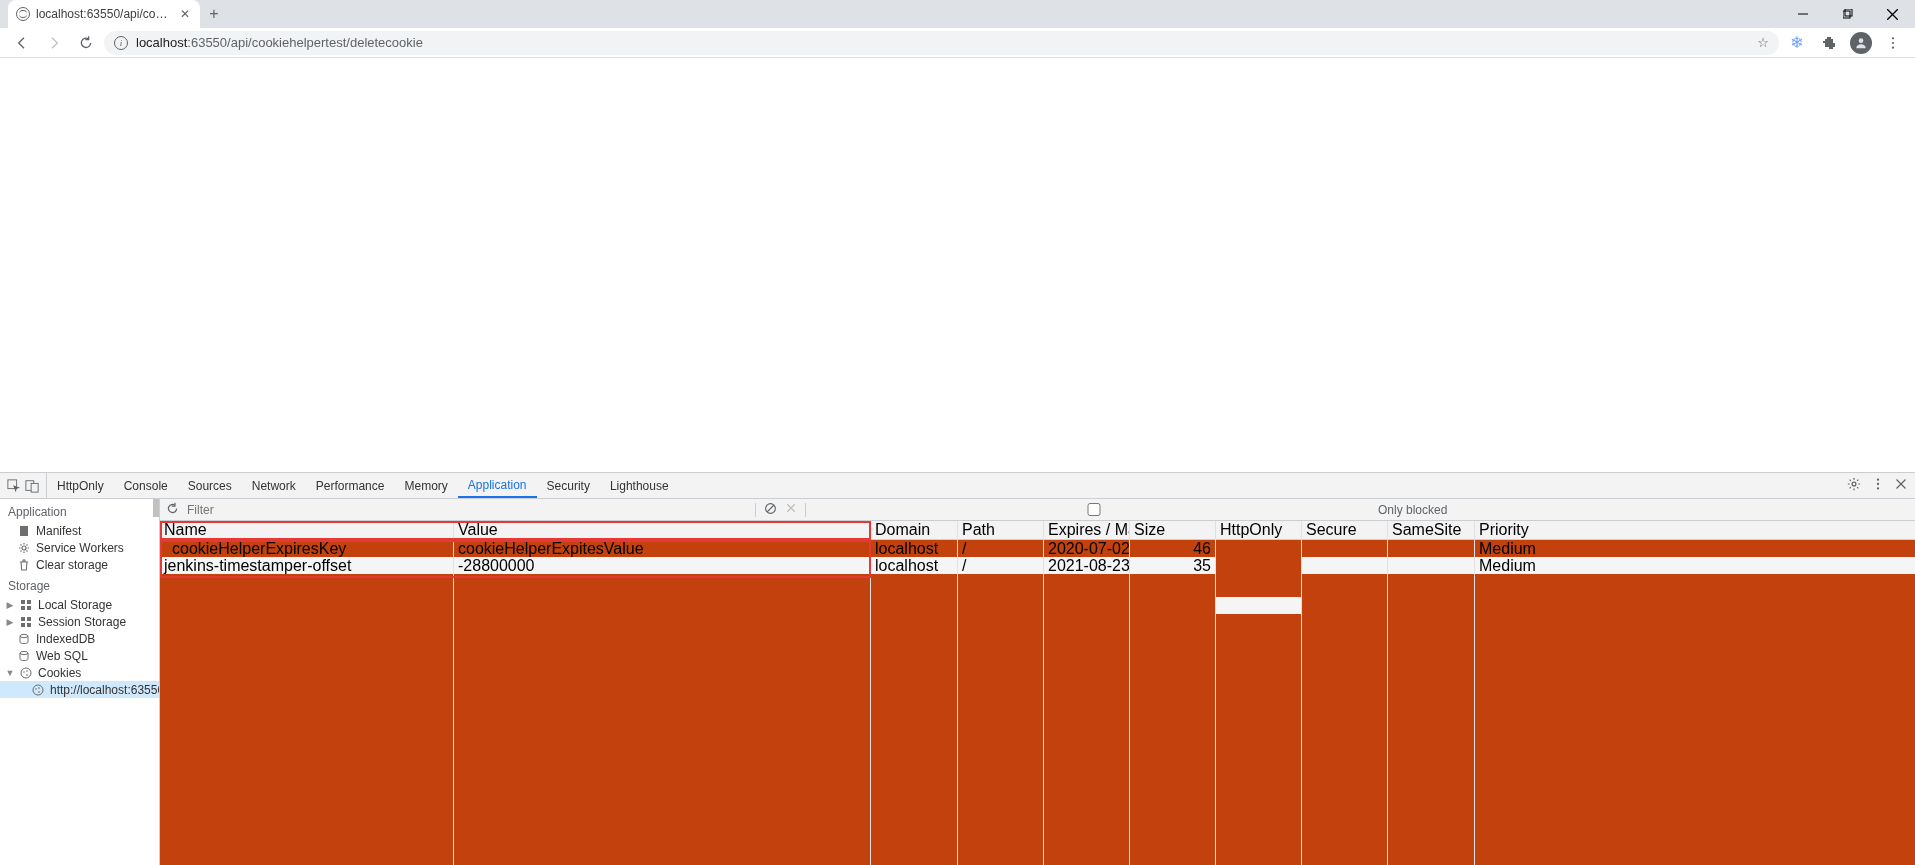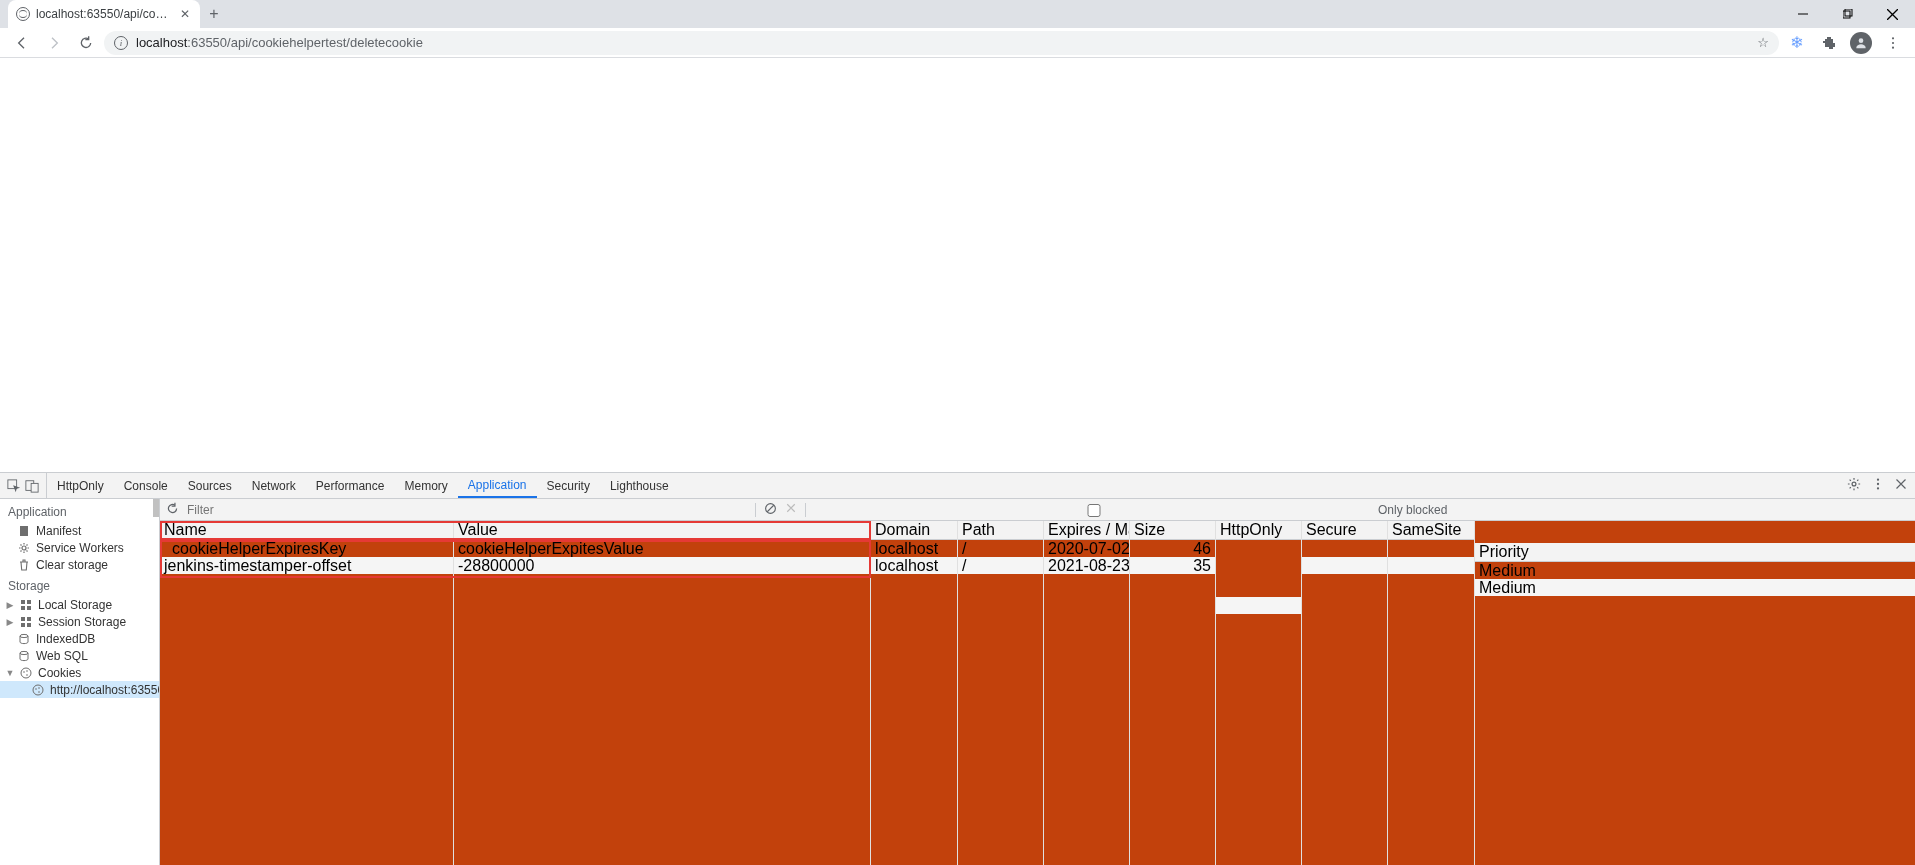--- a/index.html
+++ b/index.html
@@ -51,21 +51,21 @@
 .col-value { width: 417px; }
 .col-domain { width: 87px; }
 .col-path { width: 86px; }
 .col-expires { width: 86px; }
 .col-size { width: 86px; }
 .col-httponly { width: 86px; gap: 20px; }
 .col-secure { width: 86px; }
 .col-samesite { width: 87px; }
 .col-priority { flex: 1; }
 .tcol { border-right: 1px solid #e0e0e0; display: flex; flex-direction: column; }
-.tcol:last-child { border-right: none; margin-top: 22px; }
+.tcol:last-child { border-right: none; }
 .thead { height: 19px; background: #f3f3f3; border-bottom: 1px solid #cacdd1; padding: 0 4px; display: flex; align-items: center; white-space: nowrap; overflow: hidden; text-overflow: ellipsis; }
 .tcell { height: 17px; padding: 0 4px; display: flex; align-items: center; white-space: nowrap; overflow: hidden; text-overflow: ellipsis; }
 .tcell.alt { background: #f5f5f5; }
 .num { justify-content: flex-end; }
 .red-box { position: absolute; border: 2px solid #e53935; pointer-events: none; }
 .cookie-area { position: relative; flex: 1; display: flex; }
 .colgroup { display: flex; flex: 1; }
 </style>
 </head>
 <body>
@@ -303,21 +303,21 @@
               <circle cx="8" cy="8" r="6" fill="none" stroke="#5f6368" stroke-width="1.4"></circle>
               <path d="M4 12L12 4" stroke="#5f6368" stroke-width="1.4"></path>
             </svg>
         </span>
         <span style="color:#bbb">
           <svg viewBox="0 0 16 16" width="12" height="12">
               <path d="M3 3L13 13M13 3L3 13" stroke="#bbb" stroke-width="1.6"></path>
             </svg>
         </span>
         <span class="sep"></span>
-        <label style="display:flex;align-items:flex-end;gap:4px">
+        <label style="display:flex;align-items:center;gap:4px">
           <input type="checkbox" style="">
           <span>Only blocked</span>
         </label>
       </div>
 
       <div class="cookie-area">
         <div class="red-box" style="left:0;top:0;width:711px;height:19px"></div>
         <div class="red-box" style="left:0;top:19px;width:711px;height:38px"></div>
 
         <div class="colgroup">

